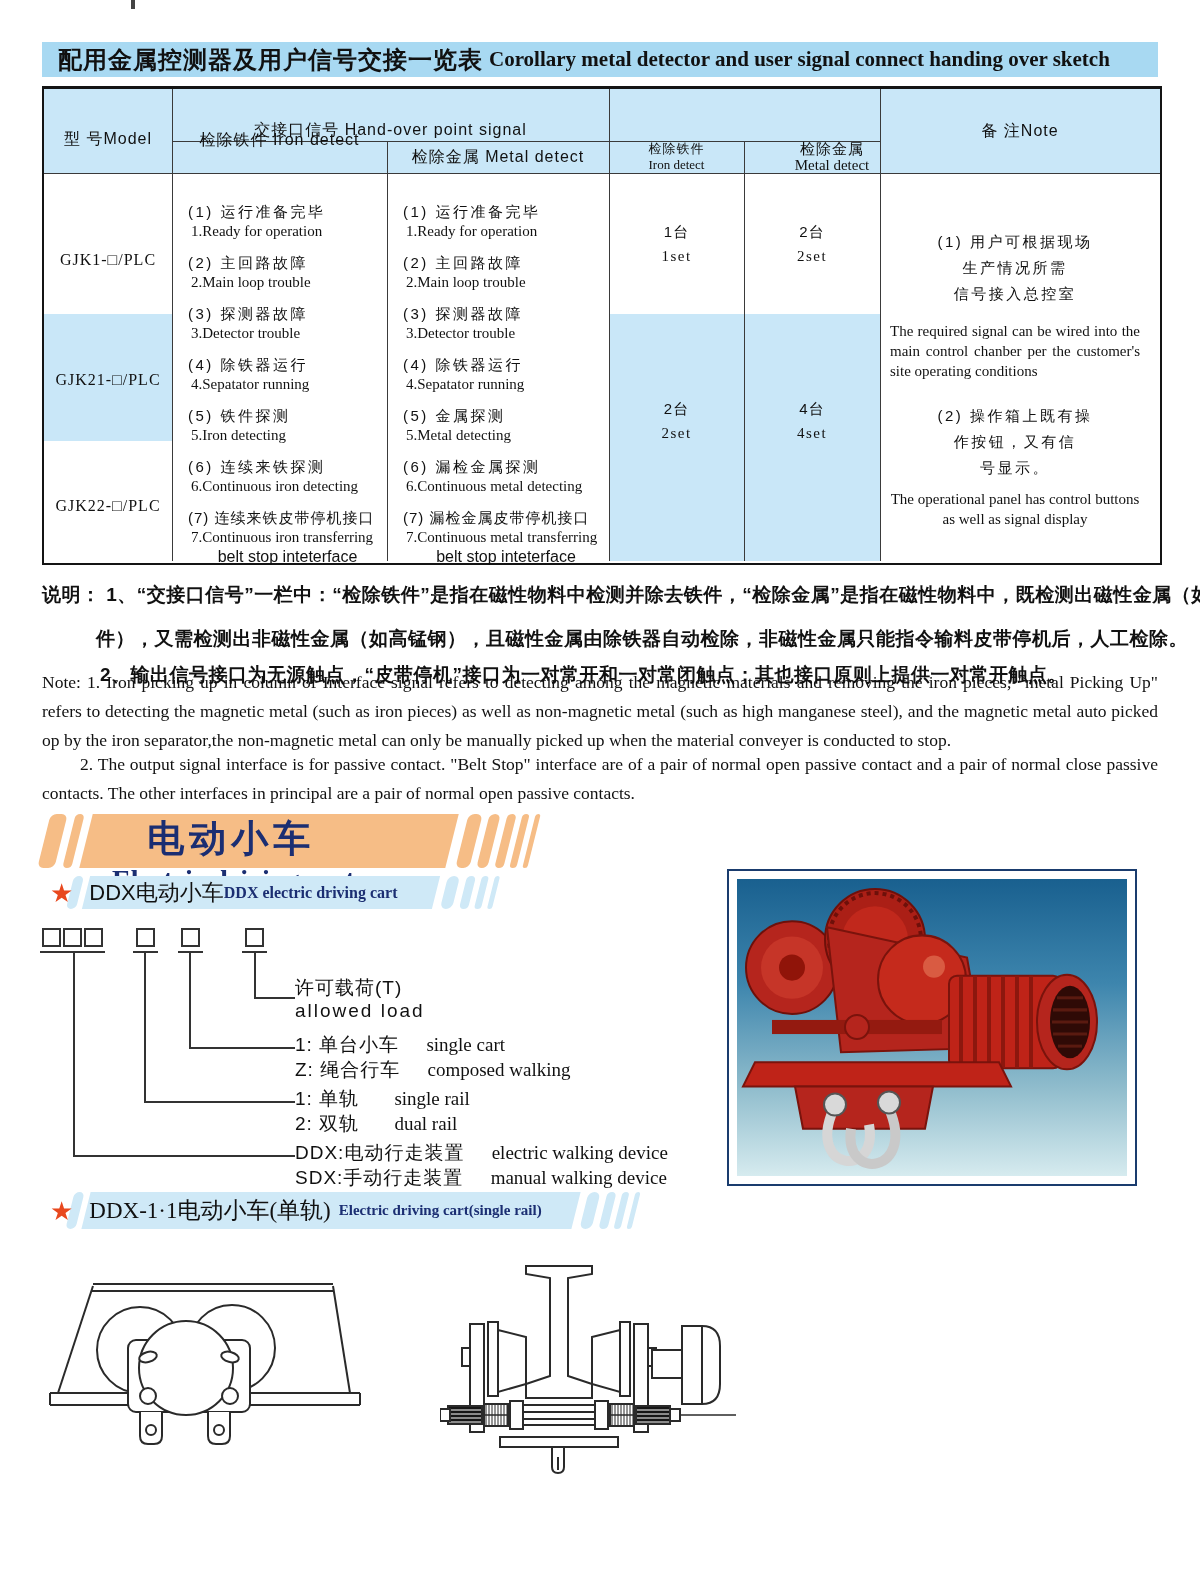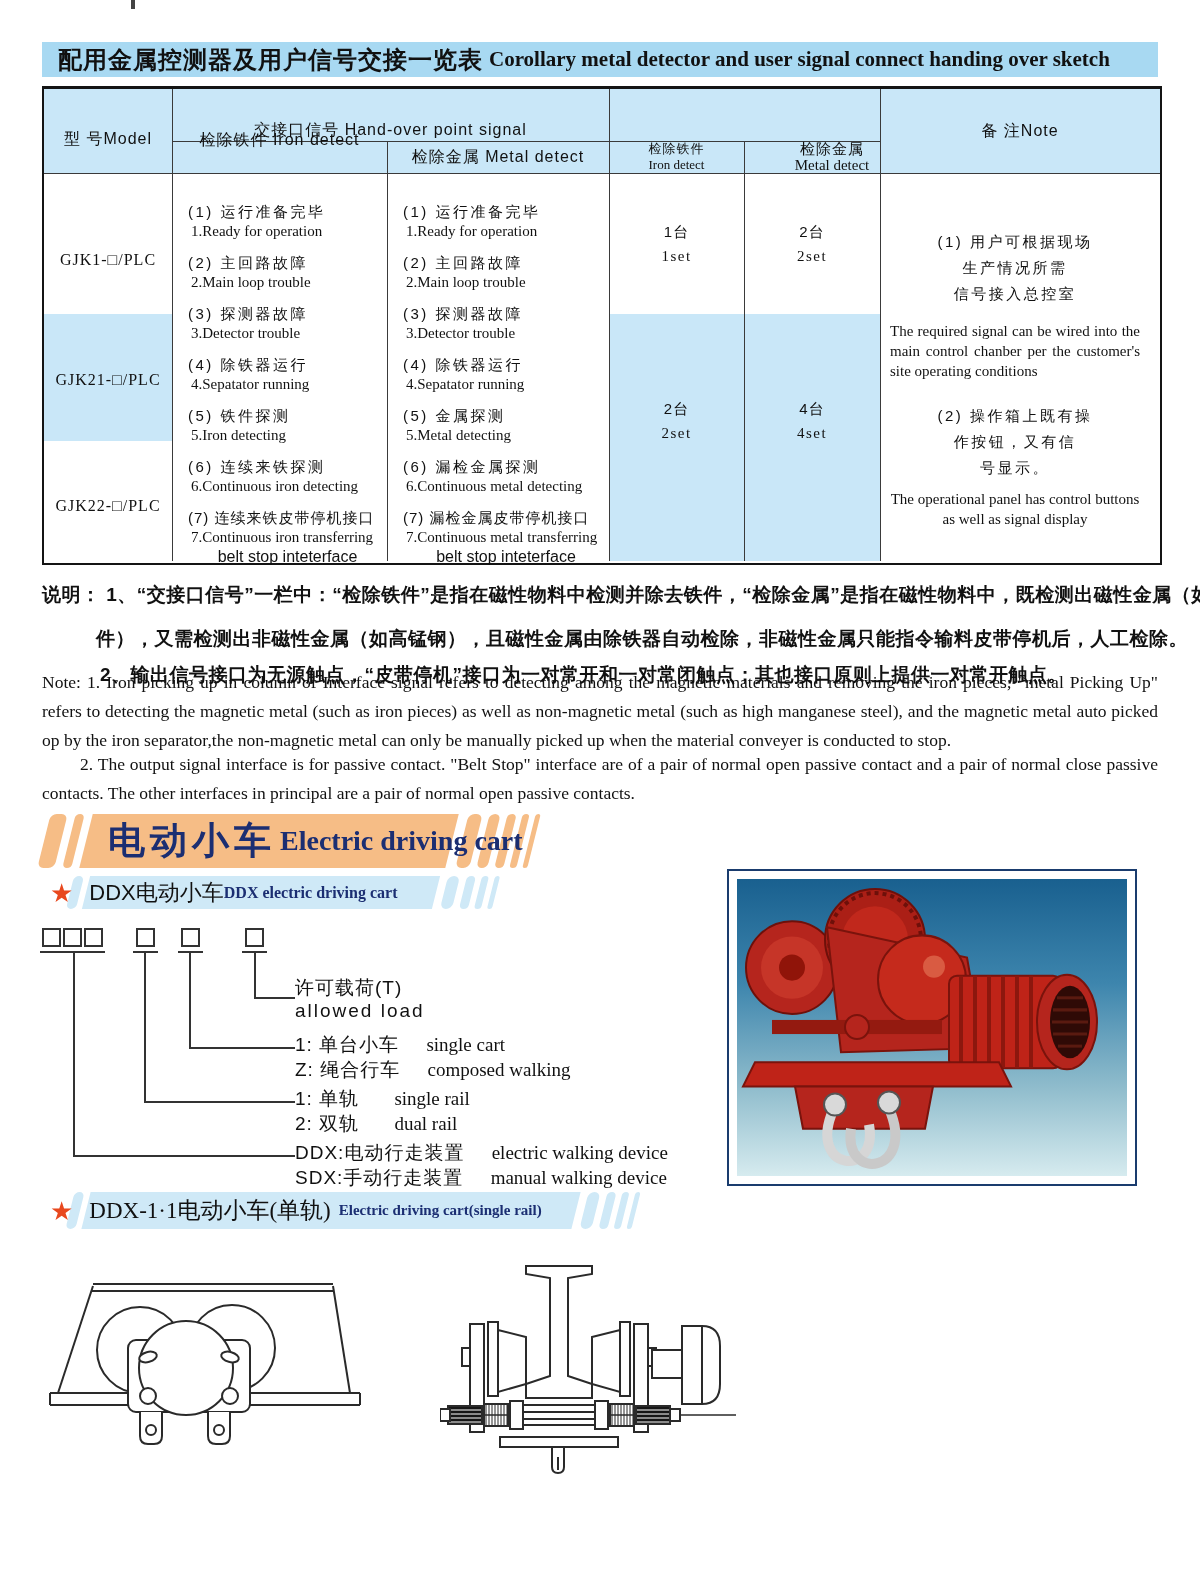--- a/index.html
+++ b/index.html
@@ -213,21 +213,21 @@
 
   <div class="abs orange" style="left:42px;top:814px;width:530px;height:54px;">
     <div class="strip" style="left:2px;width:17px;border-radius:6px;"></div>
     <div class="strip" style="left:27px;width:9px;border-radius:5px;"></div>
     <div class="strip" style="left:44px;width:366px;"></div>
     <div class="strip" style="left:420px;width:14px;border-radius:6px;"></div>
     <div class="strip" style="left:441px;width:11px;border-radius:6px;"></div>
     <div class="strip" style="left:459px;width:9px;border-radius:5px;"></div>
     <div class="strip" style="left:474px;width:7px;border-radius:4px;"></div>
     <div class="strip" style="left:487px;width:5px;border-radius:4px;"></div>
-    <div class="banner-text" style="left:66px;top:0;height:100%;">
+    <div class="banner-text" style="left:66px;top:0;height:100%;flex-direction:column;">
       <span class="navy" style="font-size:37px;font-weight:bold;letter-spacing:5px;">电动小车</span>
       <span class="navy" style="font-family:'Liberation Serif',serif;font-size:28px;font-weight:bold;margin-left:4px;">Electric driving cart</span>
     </div>
   </div>
 
   <div class="abs" style="left:42px;top:876px;width:470px;height:33px;">
     <div class="strip bluestrip" style="left:28px;width:10px;border-radius:5px;"></div>
     <div class="strip bluestrip" style="left:44px;width:350px;"></div>
     <div class="strip bluestrip" style="left:402px;width:12px;border-radius:6px;"></div>
     <div class="strip bluestrip" style="left:421px;width:9px;border-radius:5px;"></div>

